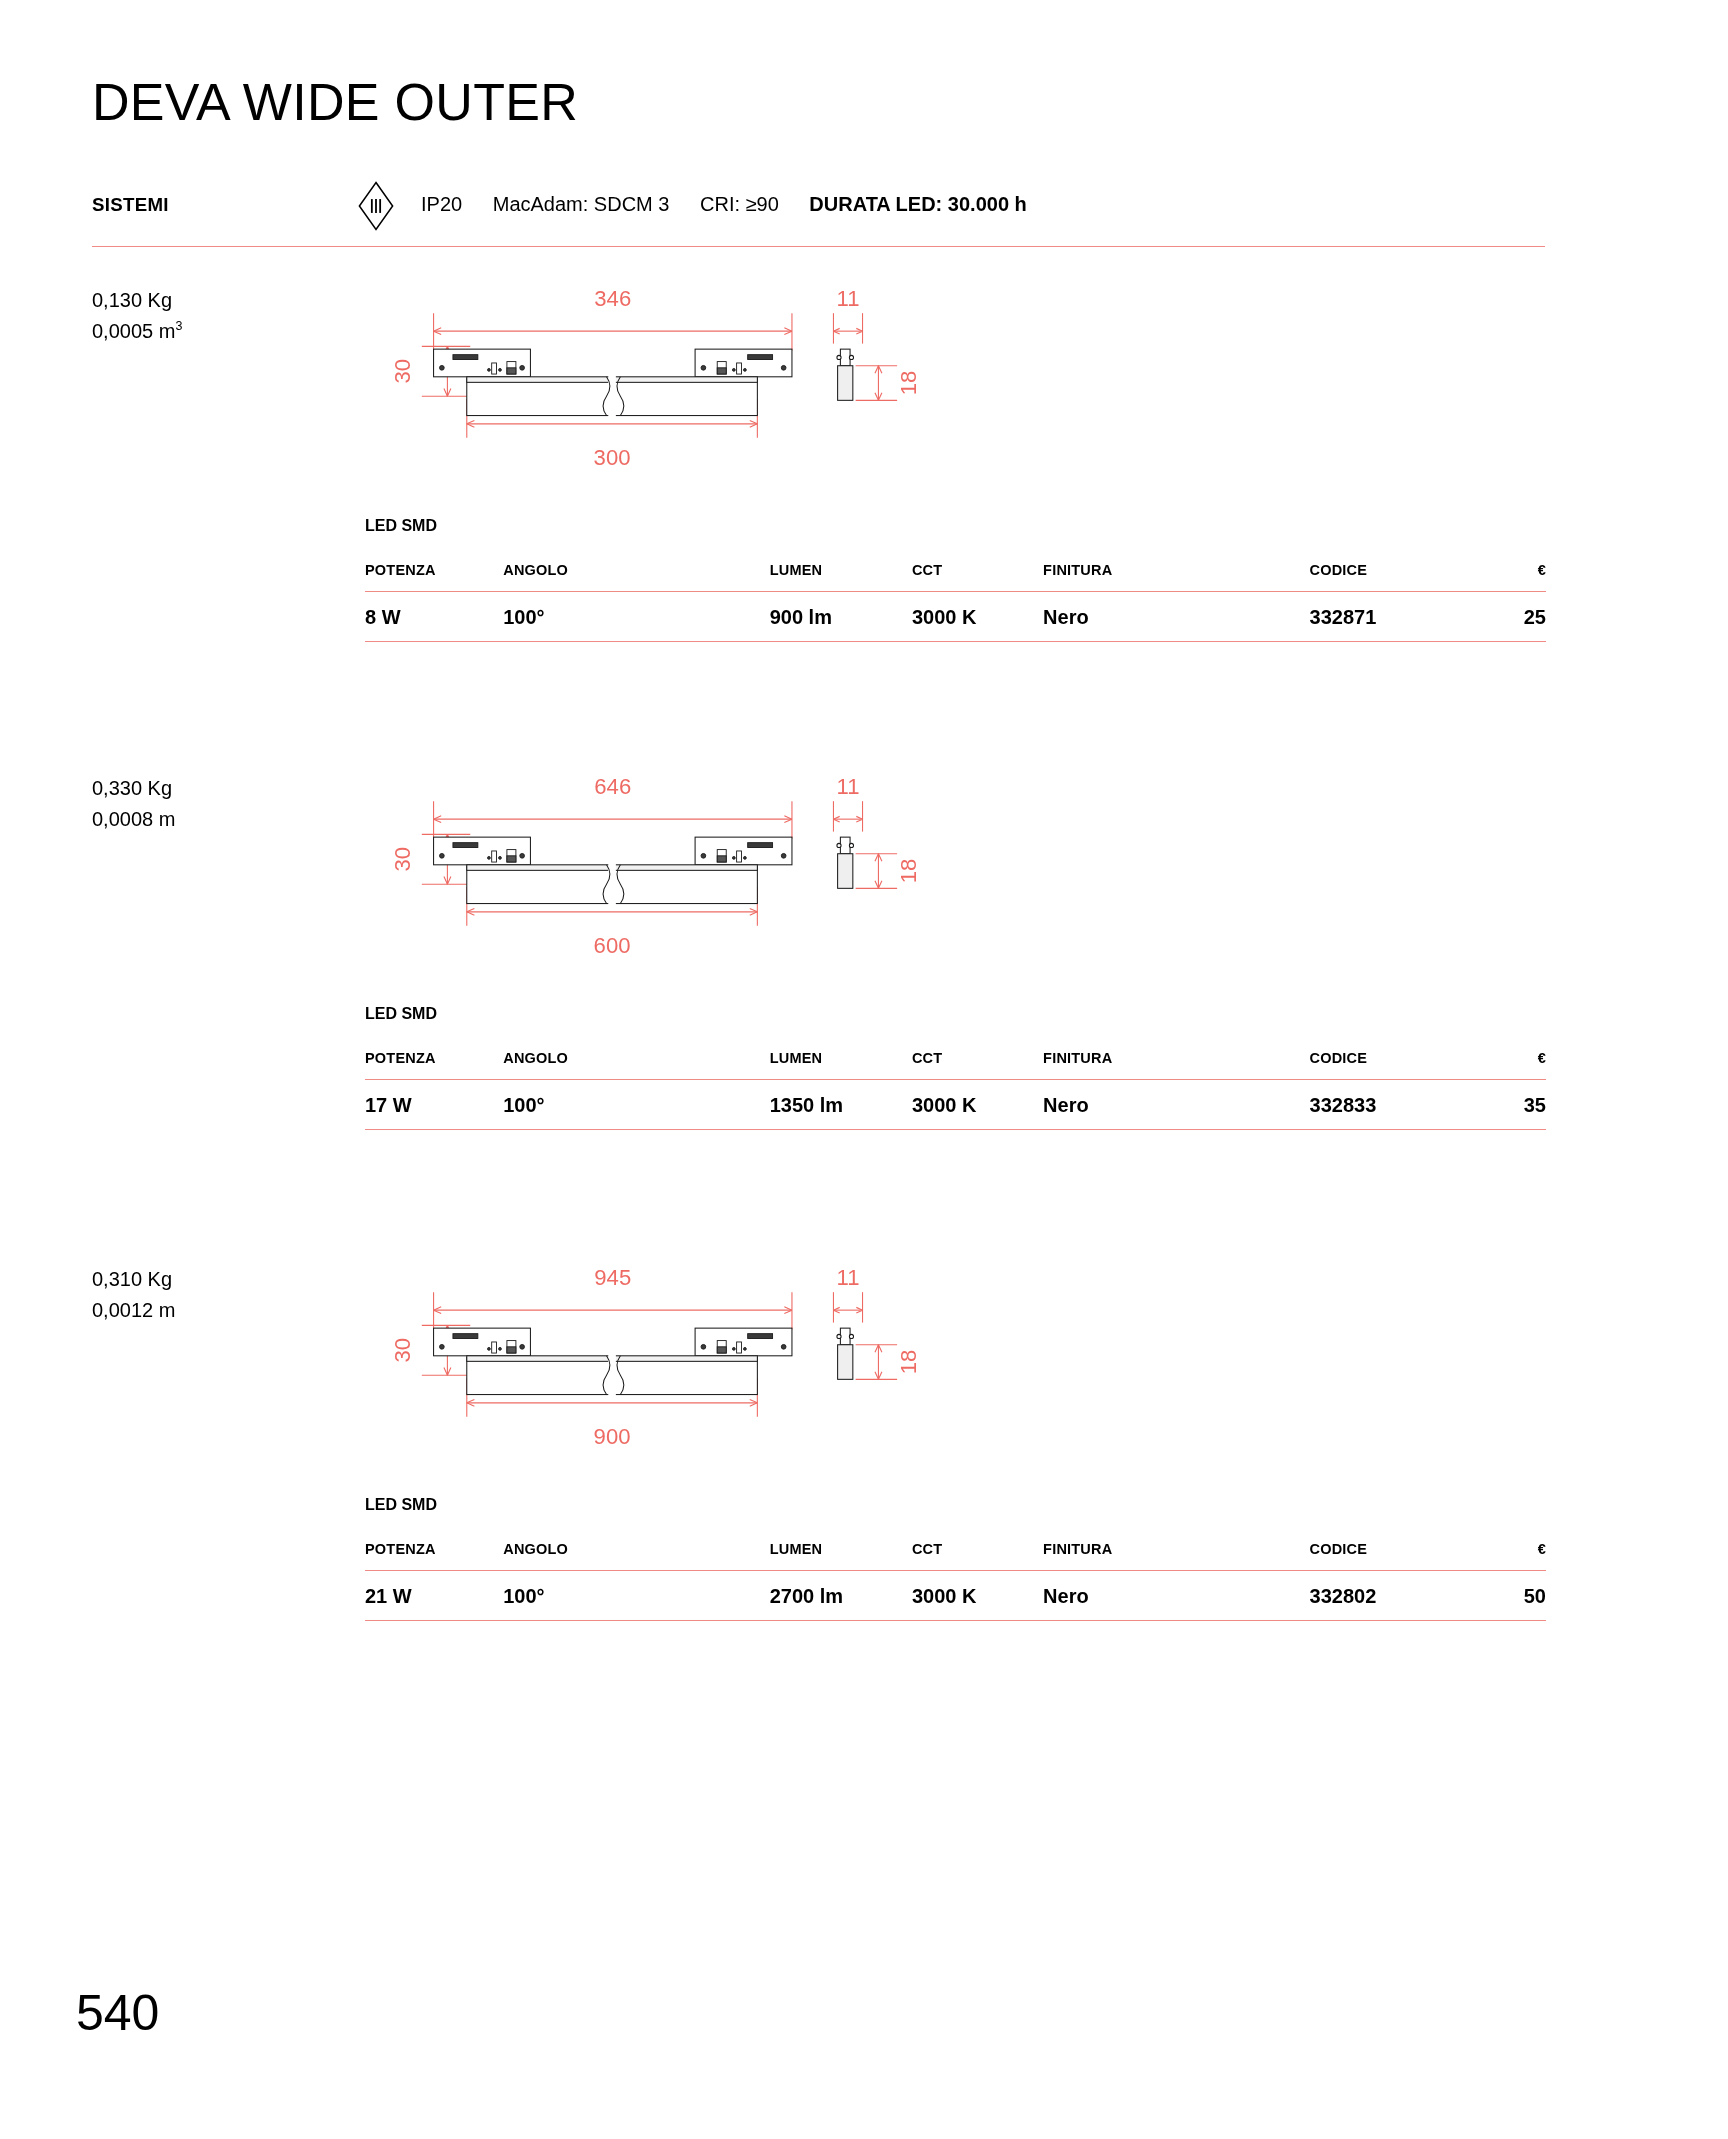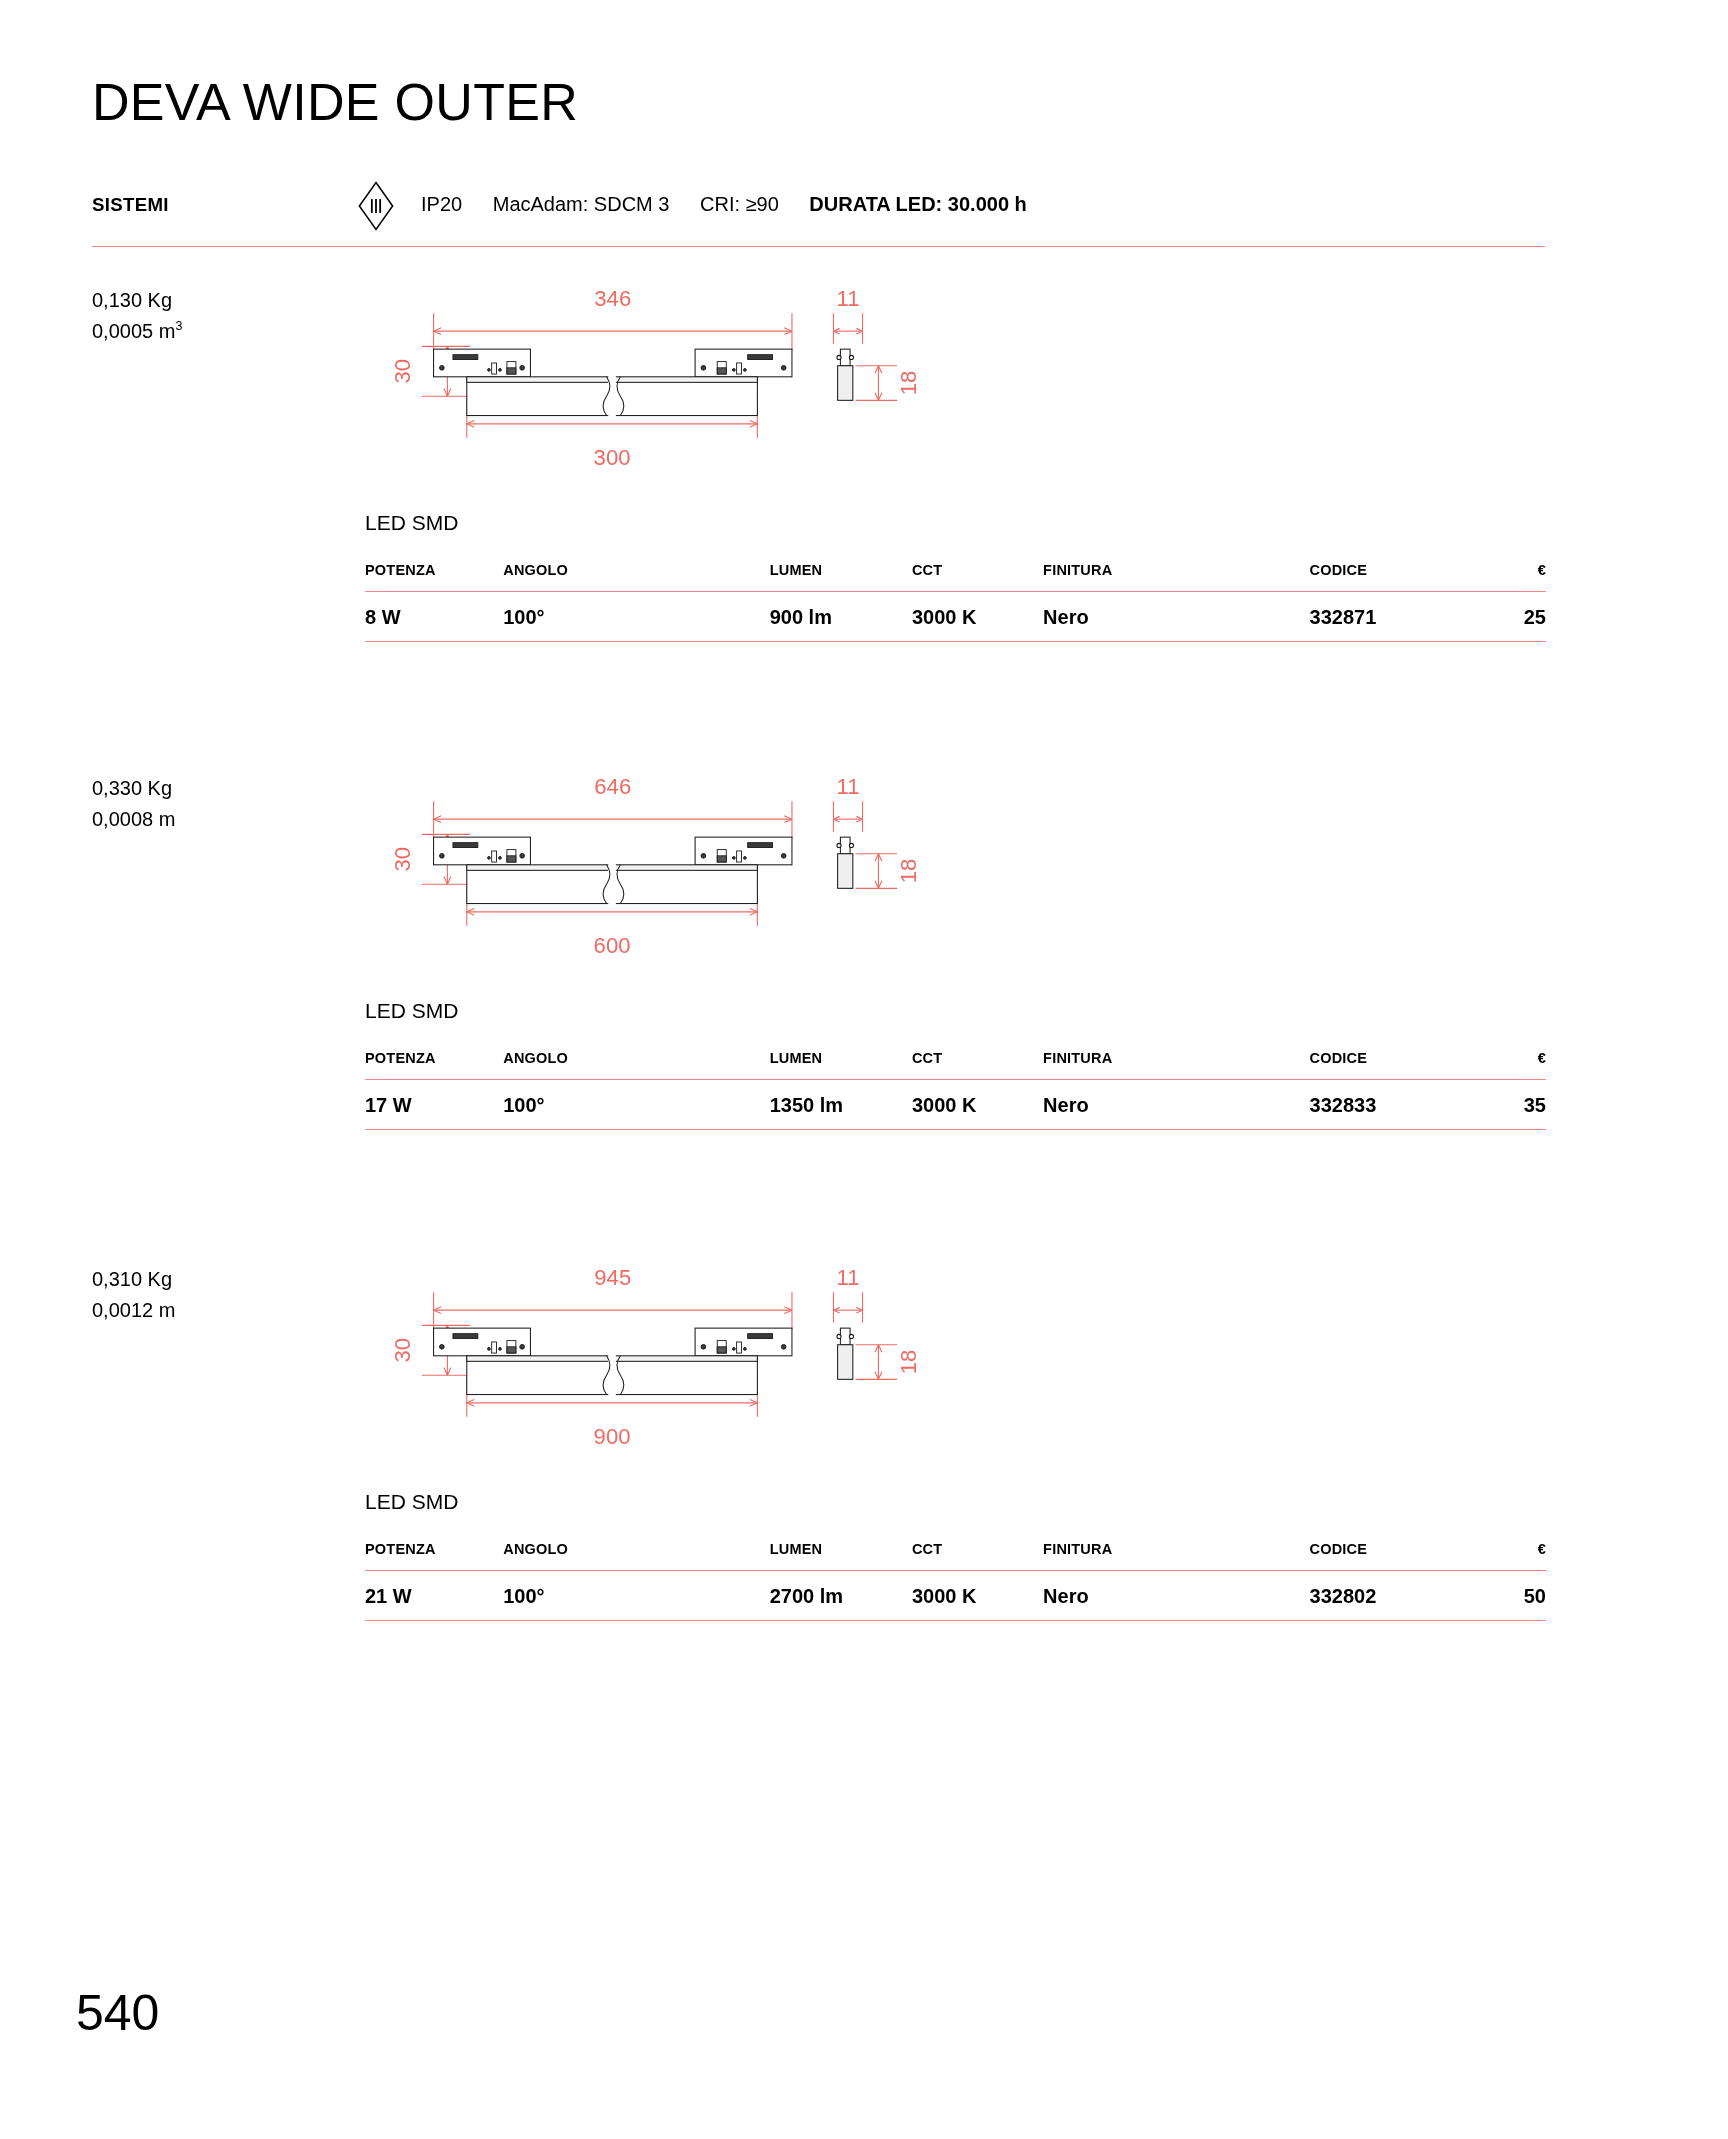--- a/index.html
+++ b/index.html
@@ -99,23 +99,23 @@
     top: 0;
     width: 595px;
     height: 201px;
   }
   .drawing svg { display: block; }
 
   
   .source-label {
     position: absolute;
     left: 365px;
-    top: 234px;
-    font-size: 21px;
-    font-weight: 400;
+    top: 240px;
+    font-size: 16px;
+    font-weight: 700;
   }
 
   .spec-table {
     position: absolute;
     left: 365px;
     top: 285px;
     width: 1181px;
   }
   .spec-table table {
     width: 100%;

